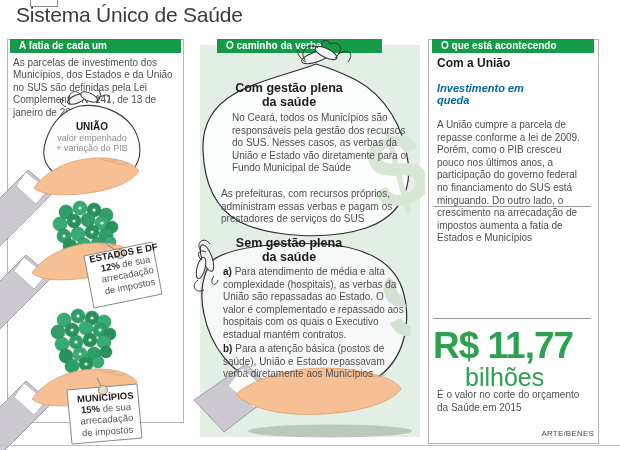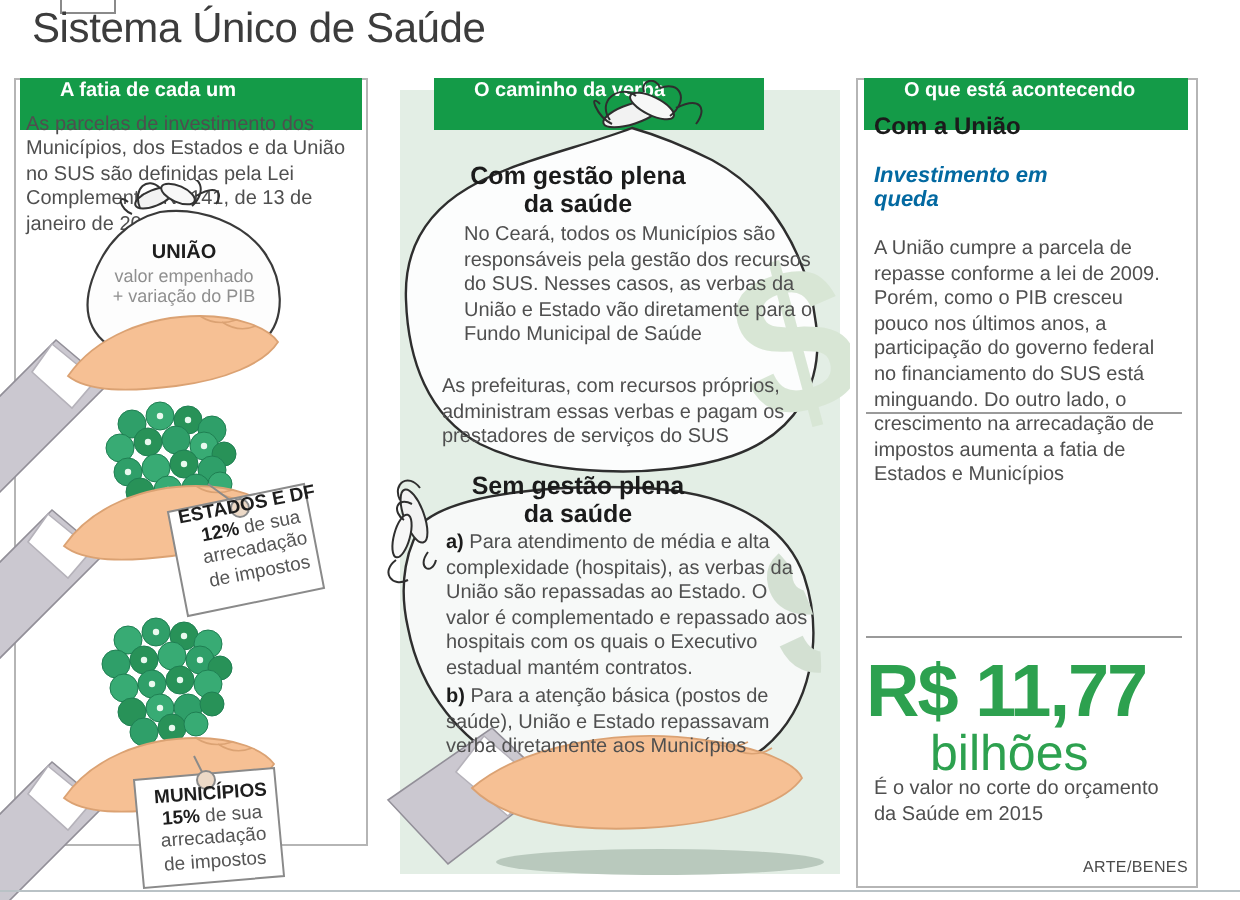--- a/index.html
+++ b/index.html
@@ -3,22 +3,22 @@
 <meta charset="utf-8">
 <style>
   html,body{margin:0;padding:0;background:#ffffff;}
   #stage{position:relative;width:620px;height:450px;background:#fff;overflow:hidden;
          font-family:"Liberation Sans","DejaVu Sans",sans-serif;color:#4f4f4f;}
   .abs{position:absolute;}
   
   #cutbox{left:30px;top:-2px;width:26px;height:7px;border:1px solid #8a8a8a;background:#fff;}
   #page-title{left:16px;top:3px;font-size:21px;color:#3c3c3c;letter-spacing:-0.2px;}
   
-  .bar{height:26px;background:#149b48;color:#fff;font-size:10px;font-weight:bold;
-       line-height:14px;padding-left:20px;box-sizing:border-box;}
+  .bar{height:14px;background:#149b48;color:#fff;font-size:10px;font-weight:bold;
+       line-height:14px;padding-left:9px;box-sizing:border-box;}
   
   #left-box{left:7px;top:39px;width:177px;height:384px;border:1px solid #b5b5b5;background:#fff;box-sizing:border-box;}
   #left-bar{left:10px;top:39px;width:171px;}
   #left-intro{left:13px;top:57px;width:163px;font-size:10px;line-height:1.24;}
   #right-box{left:428px;top:39px;width:171px;height:405px;border:1px solid #b5b5b5;background:#fff;box-sizing:border-box;}
   #right-bar{left:432px;top:39px;width:162px;}
   
   #mid-panel{left:200px;top:45px;width:220px;height:392px;background:#e3eee5;}
   #mid-bar{left:217px;top:39px;width:165px;}
   .mid-h{font-size:12.5px;font-weight:bold;color:#1b1b1b;line-height:1.1;text-align:center;}

